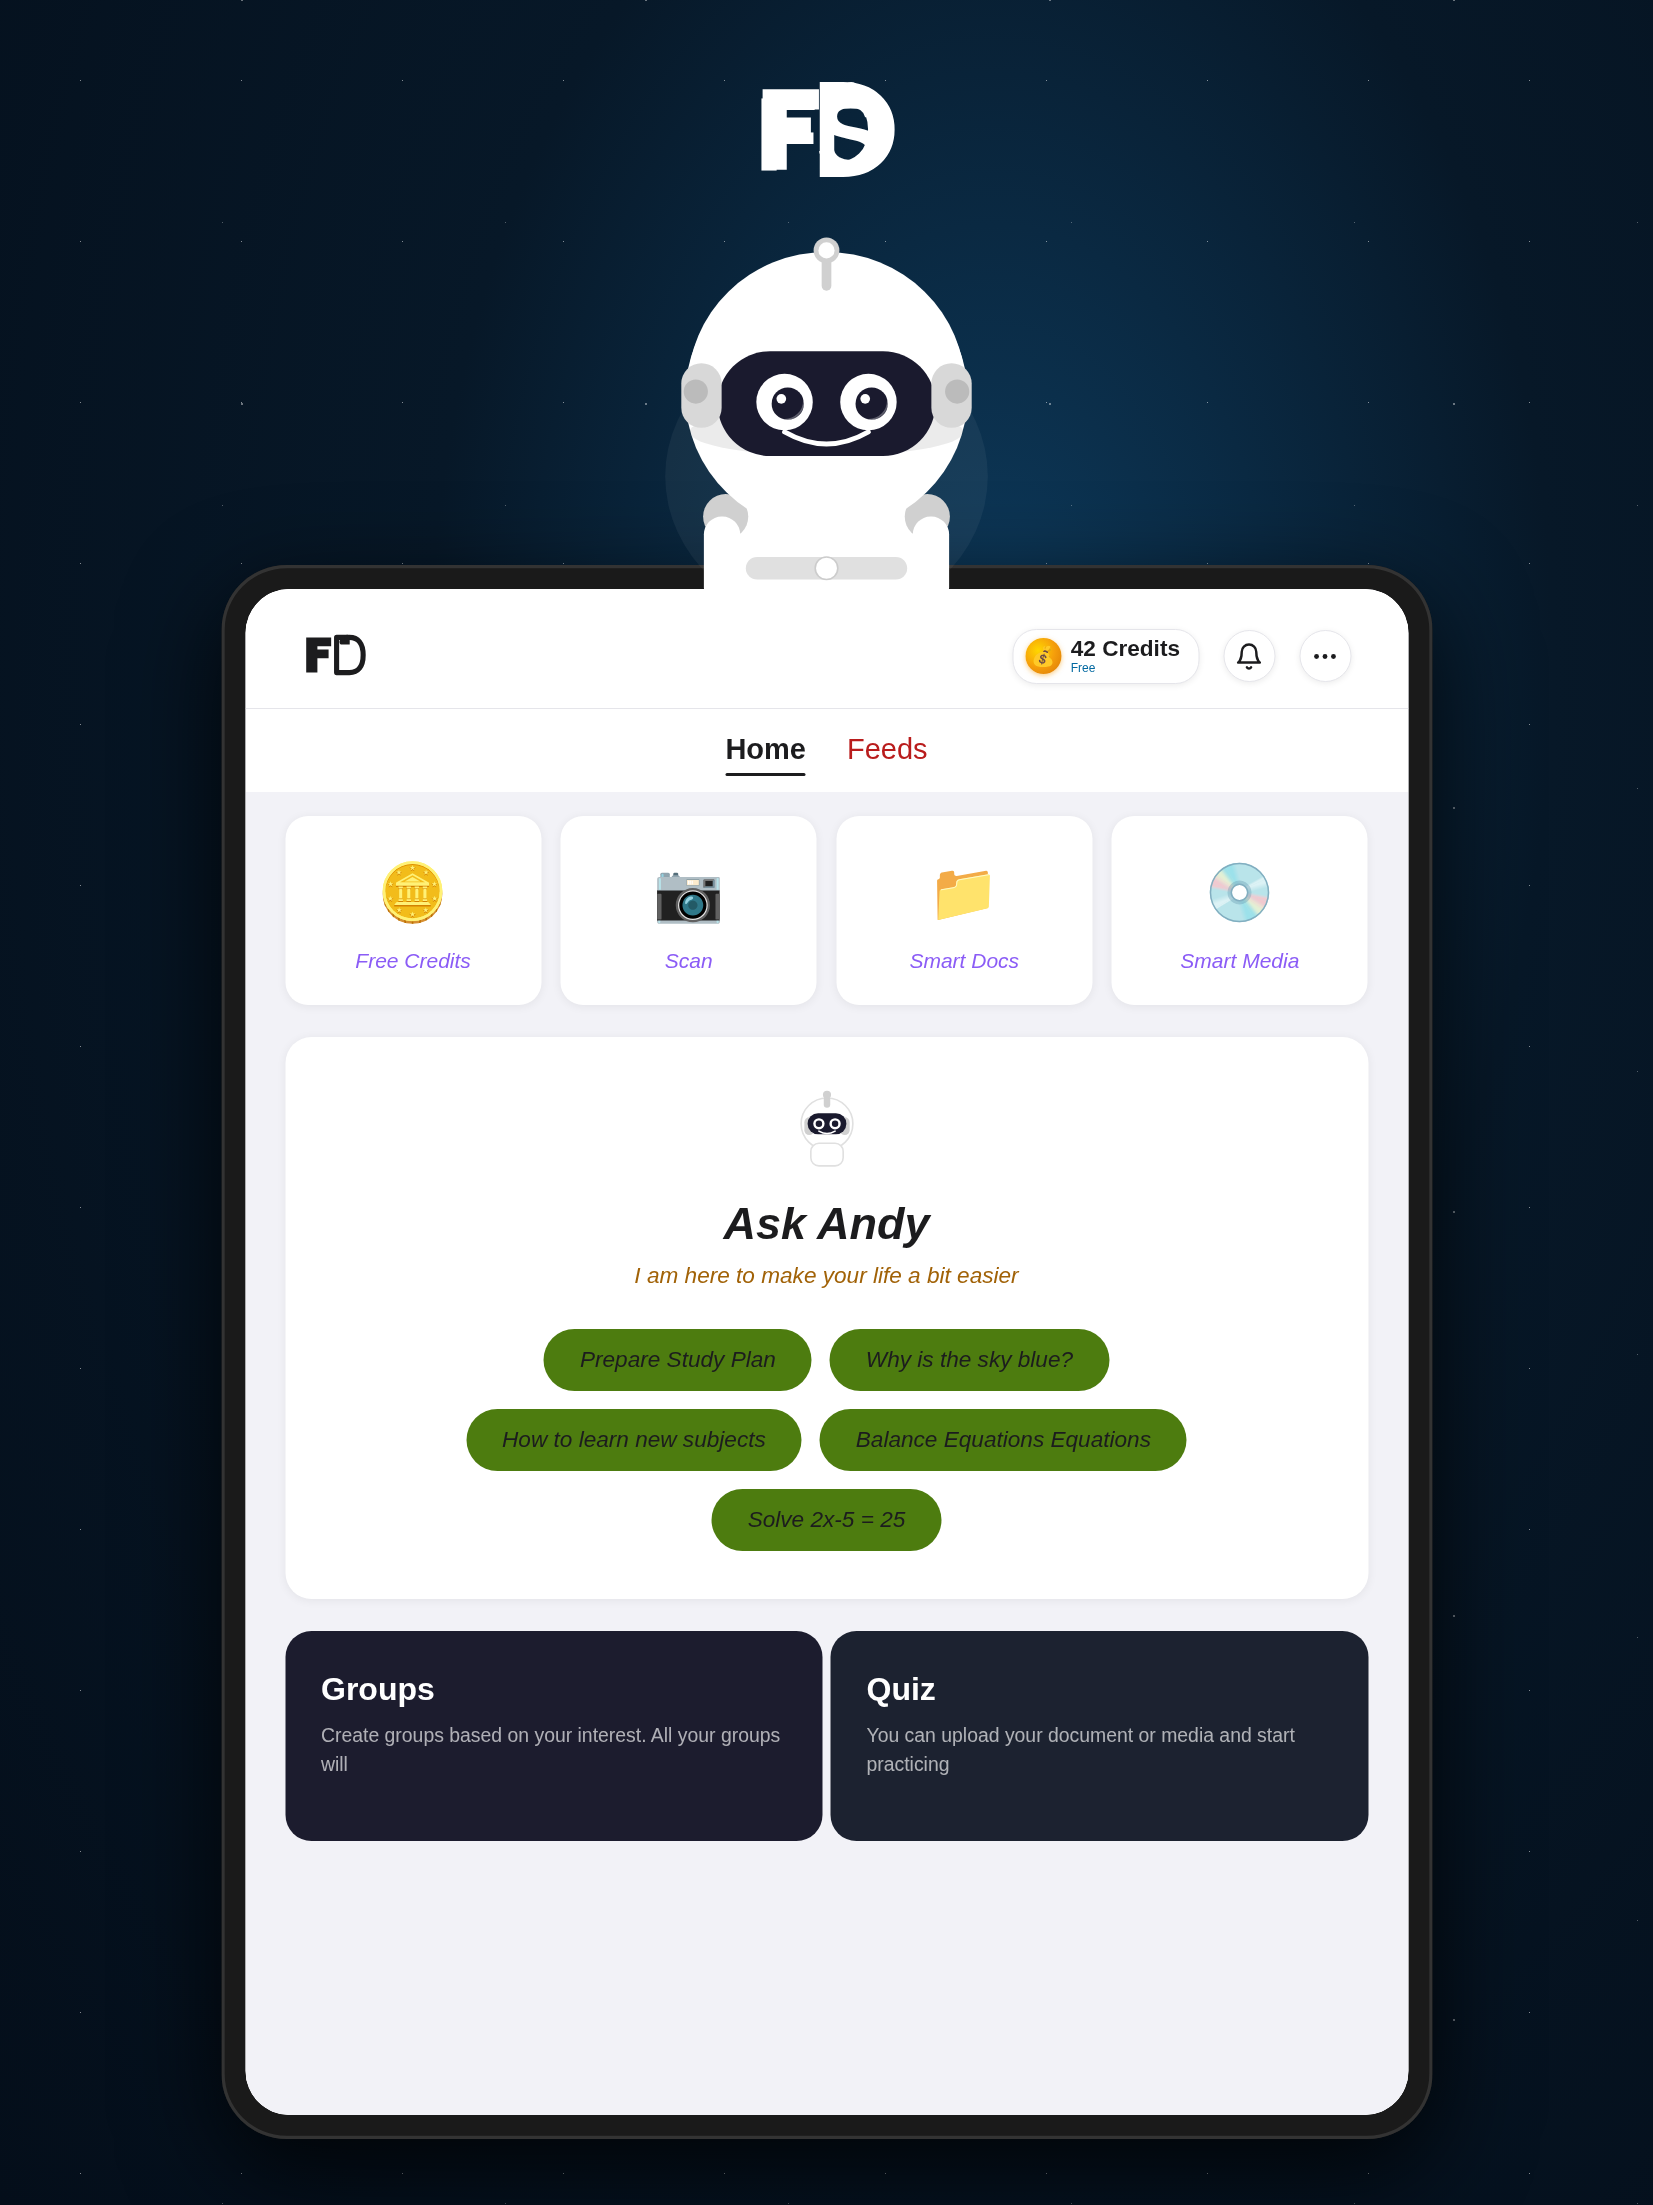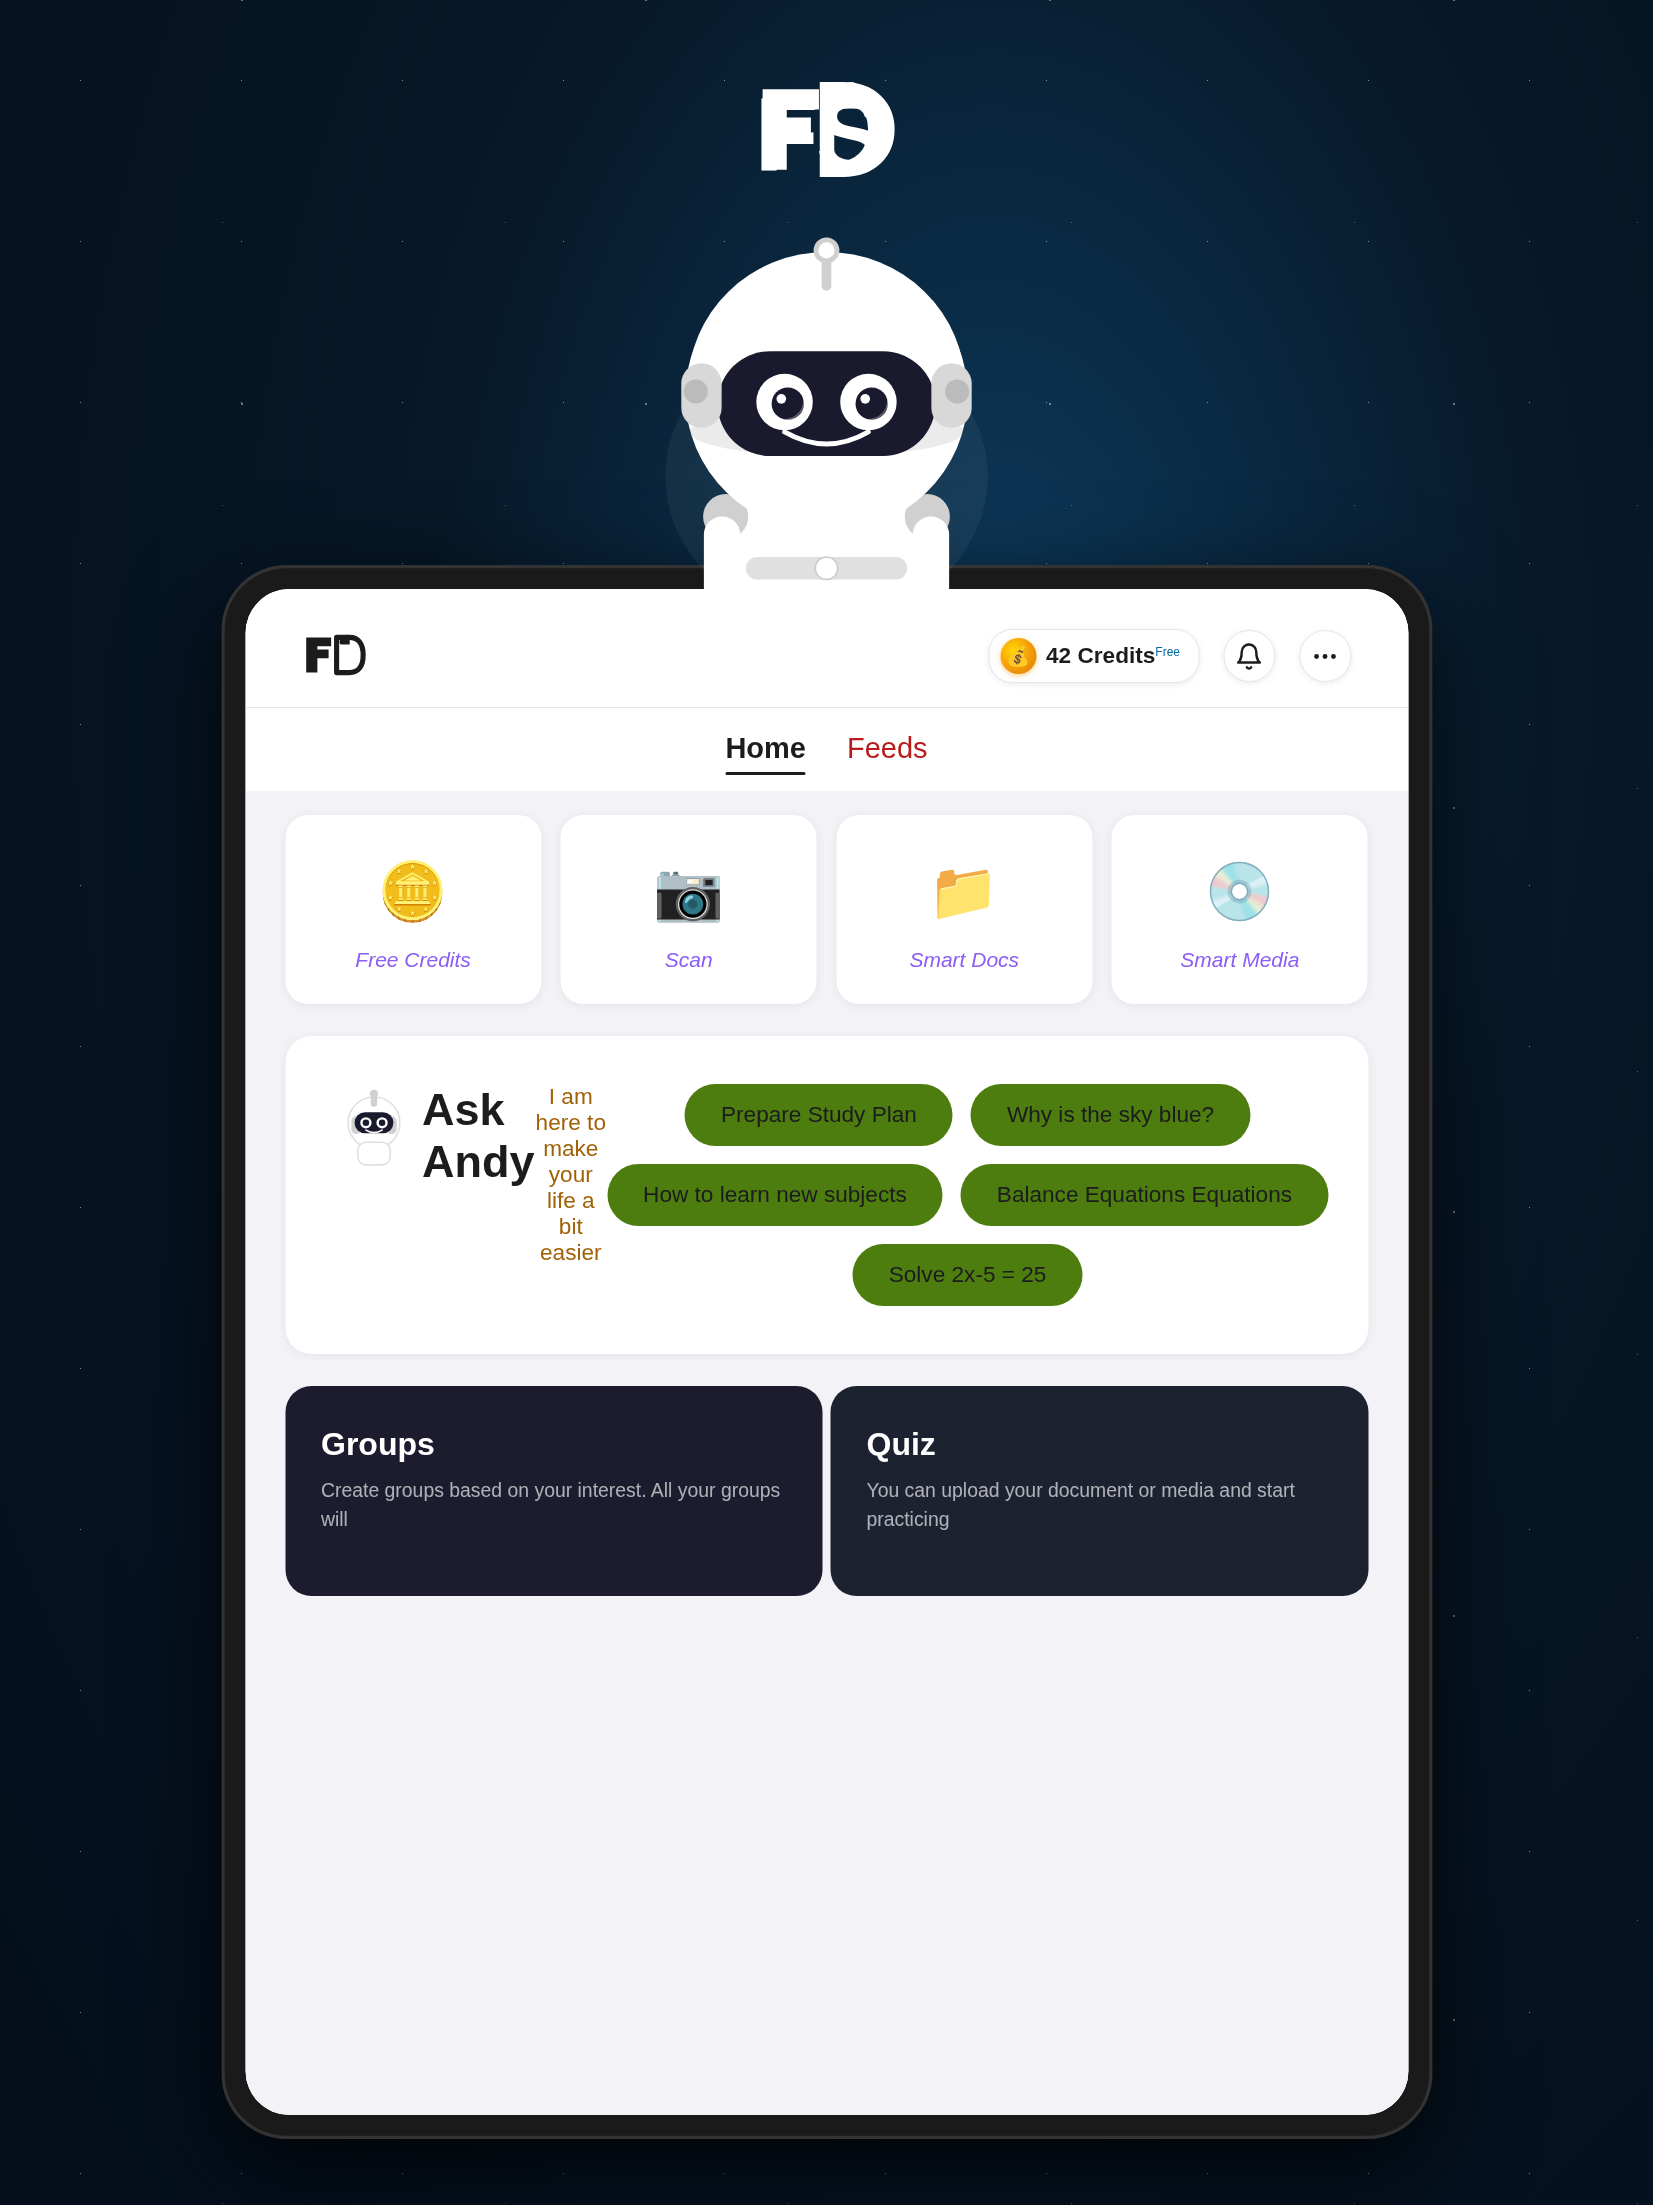--- a/index.html
+++ b/index.html
@@ -141,21 +141,21 @@
       border-radius: 50%;
       display: flex;
       align-items: center;
       justify-content: center;
       font-size: 19.4px;
       box-shadow: 0 1.6px 4.8px rgba(245,158,11,0.5);
     }
 
     .credits-text {
       display: flex;
-      flex-direction: row;
+      flex-direction: column;
     }
 
     .credits-amount {
       font-size: 22.6px;
       font-weight: 700;
       color: #1c1c1e;
       line-height: 1;
     }
 
     .credits-label {
@@ -255,22 +255,24 @@
       font-style: italic;
     }
 
     
     .ask-andy-section {
       background: white;
       border-radius: 26px;
       padding: 48px 40px;
       margin-bottom: 32px;
       display: flex;
-      flex-direction: row;
+      flex-direction: column;
+      align-items: center;
       box-shadow: 0 1.6px 9.7px rgba(0,0,0,0.06);
+      font-style: italic;
     }
 
     .andy-avatar {
       width: 97px;
       height: 97px;
       margin-bottom: 16px;
       display: flex;
       align-items: center;
       justify-content: center;
     }

